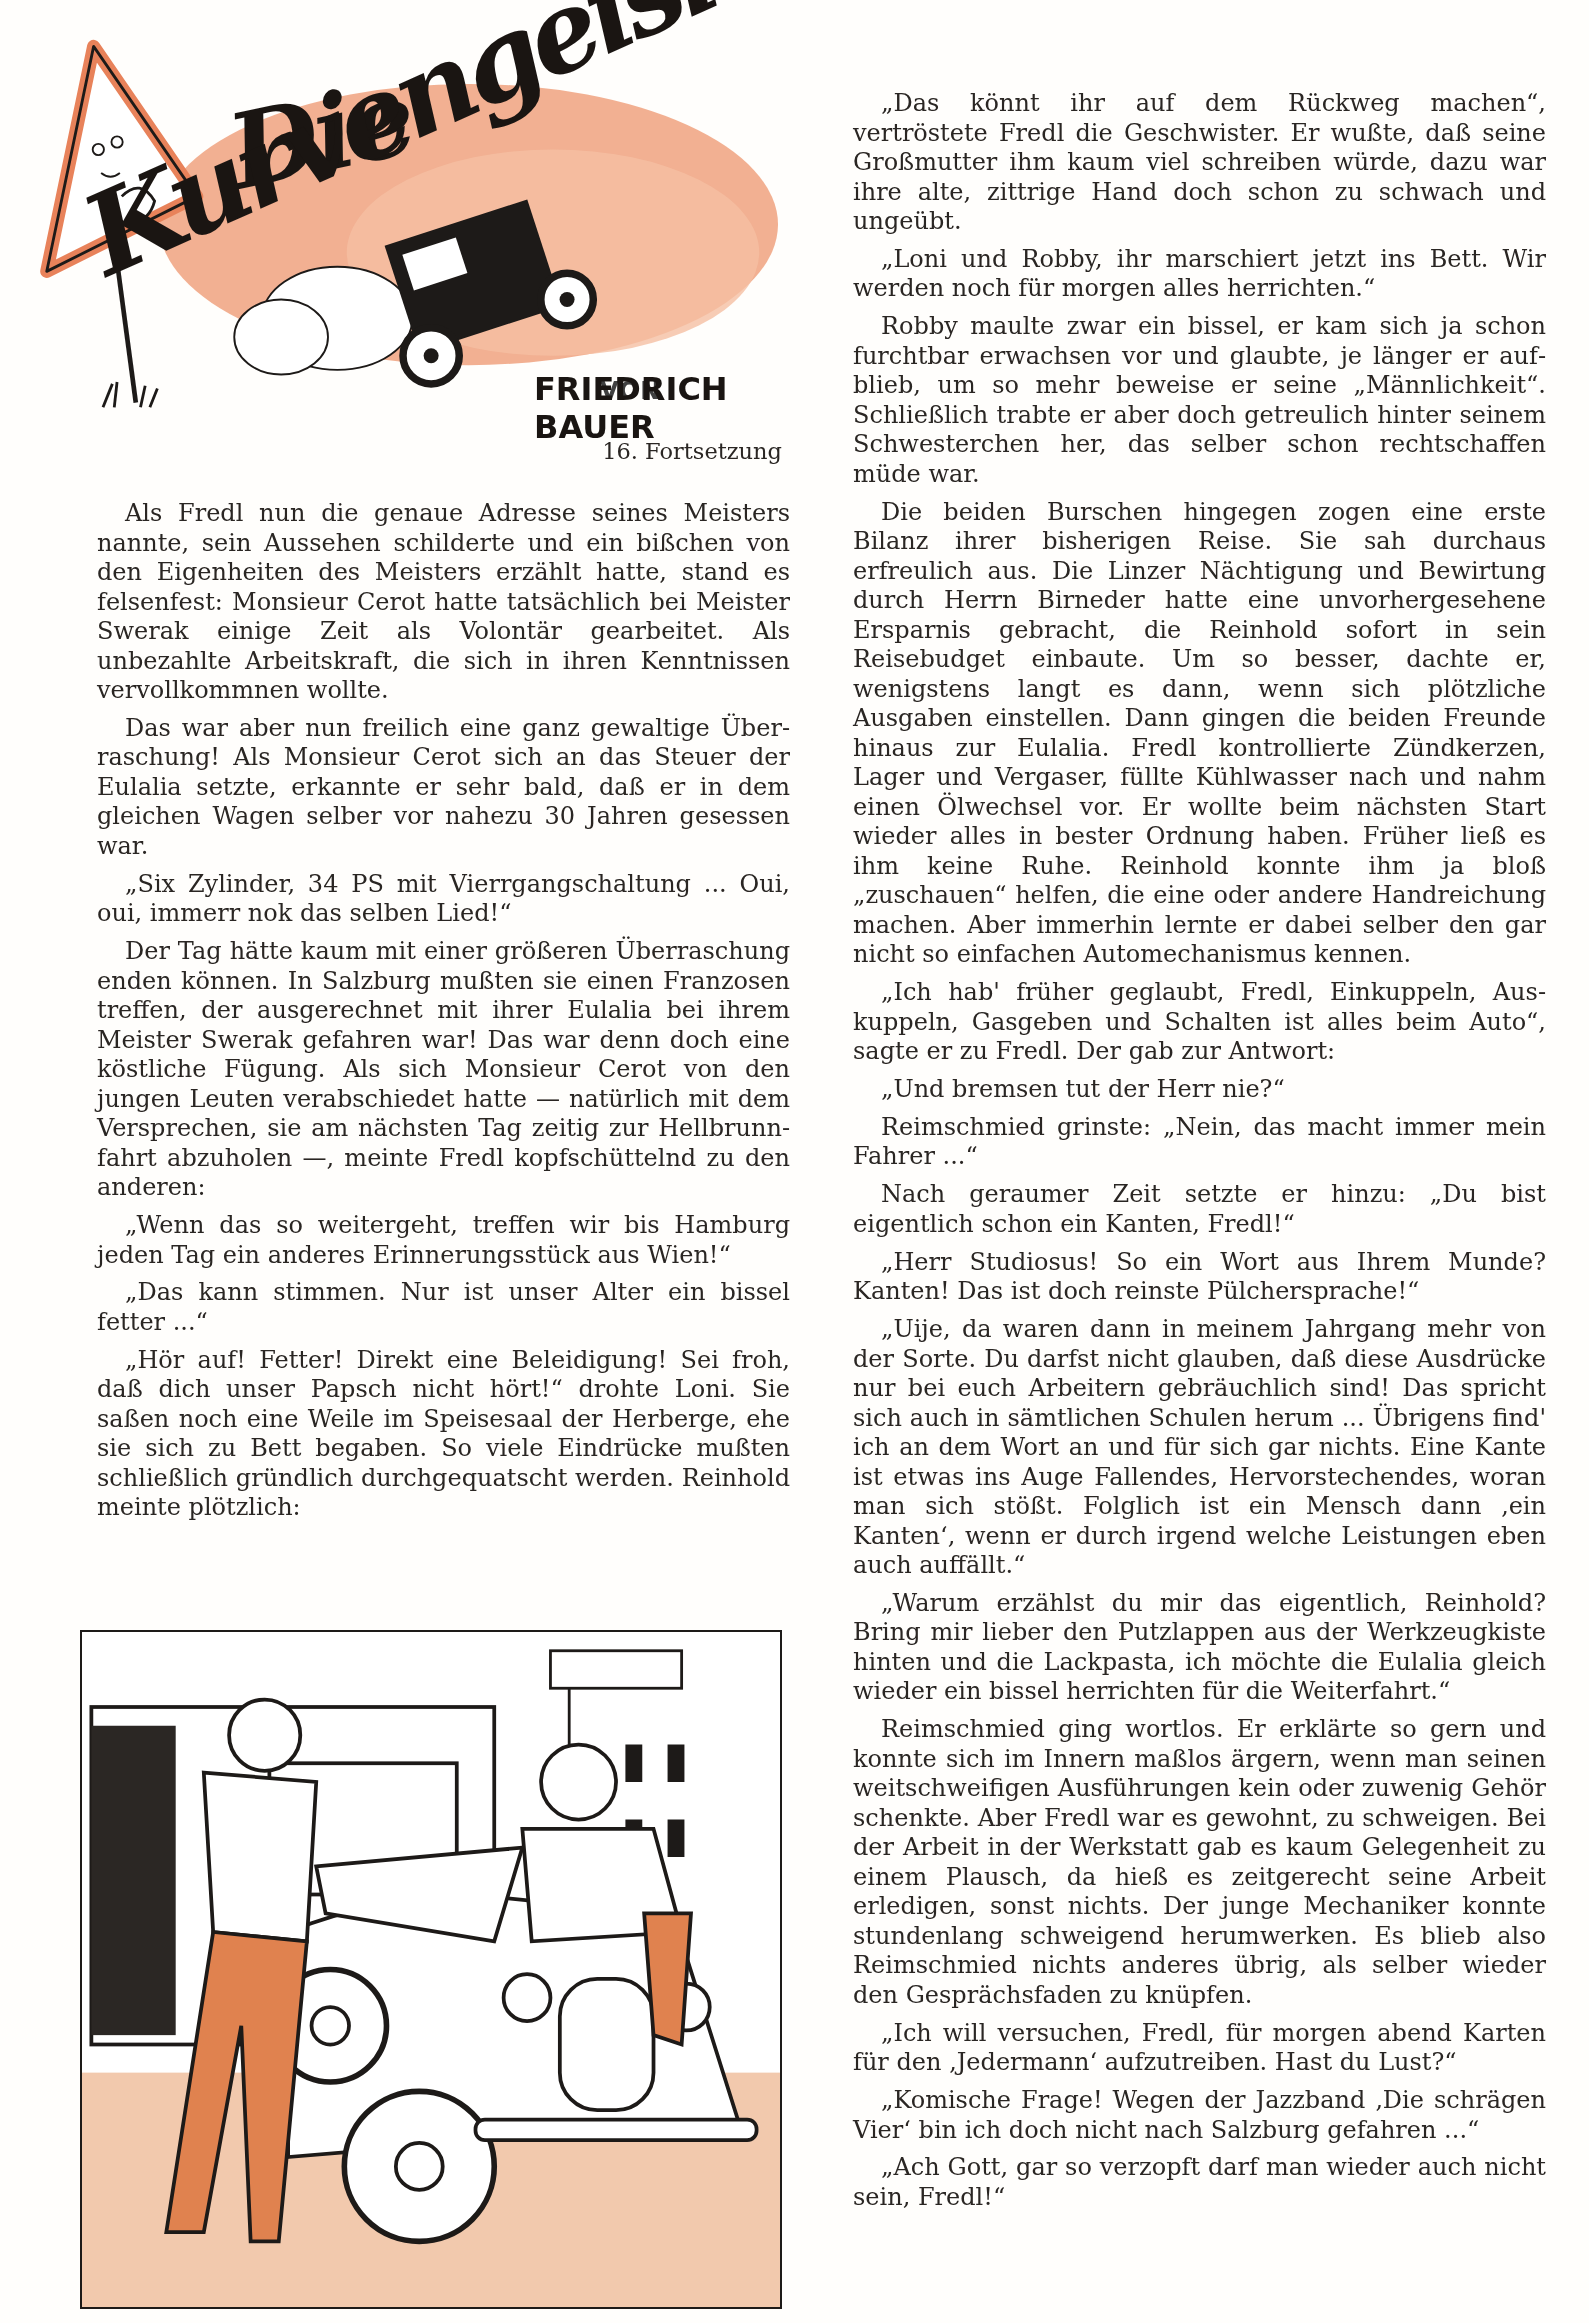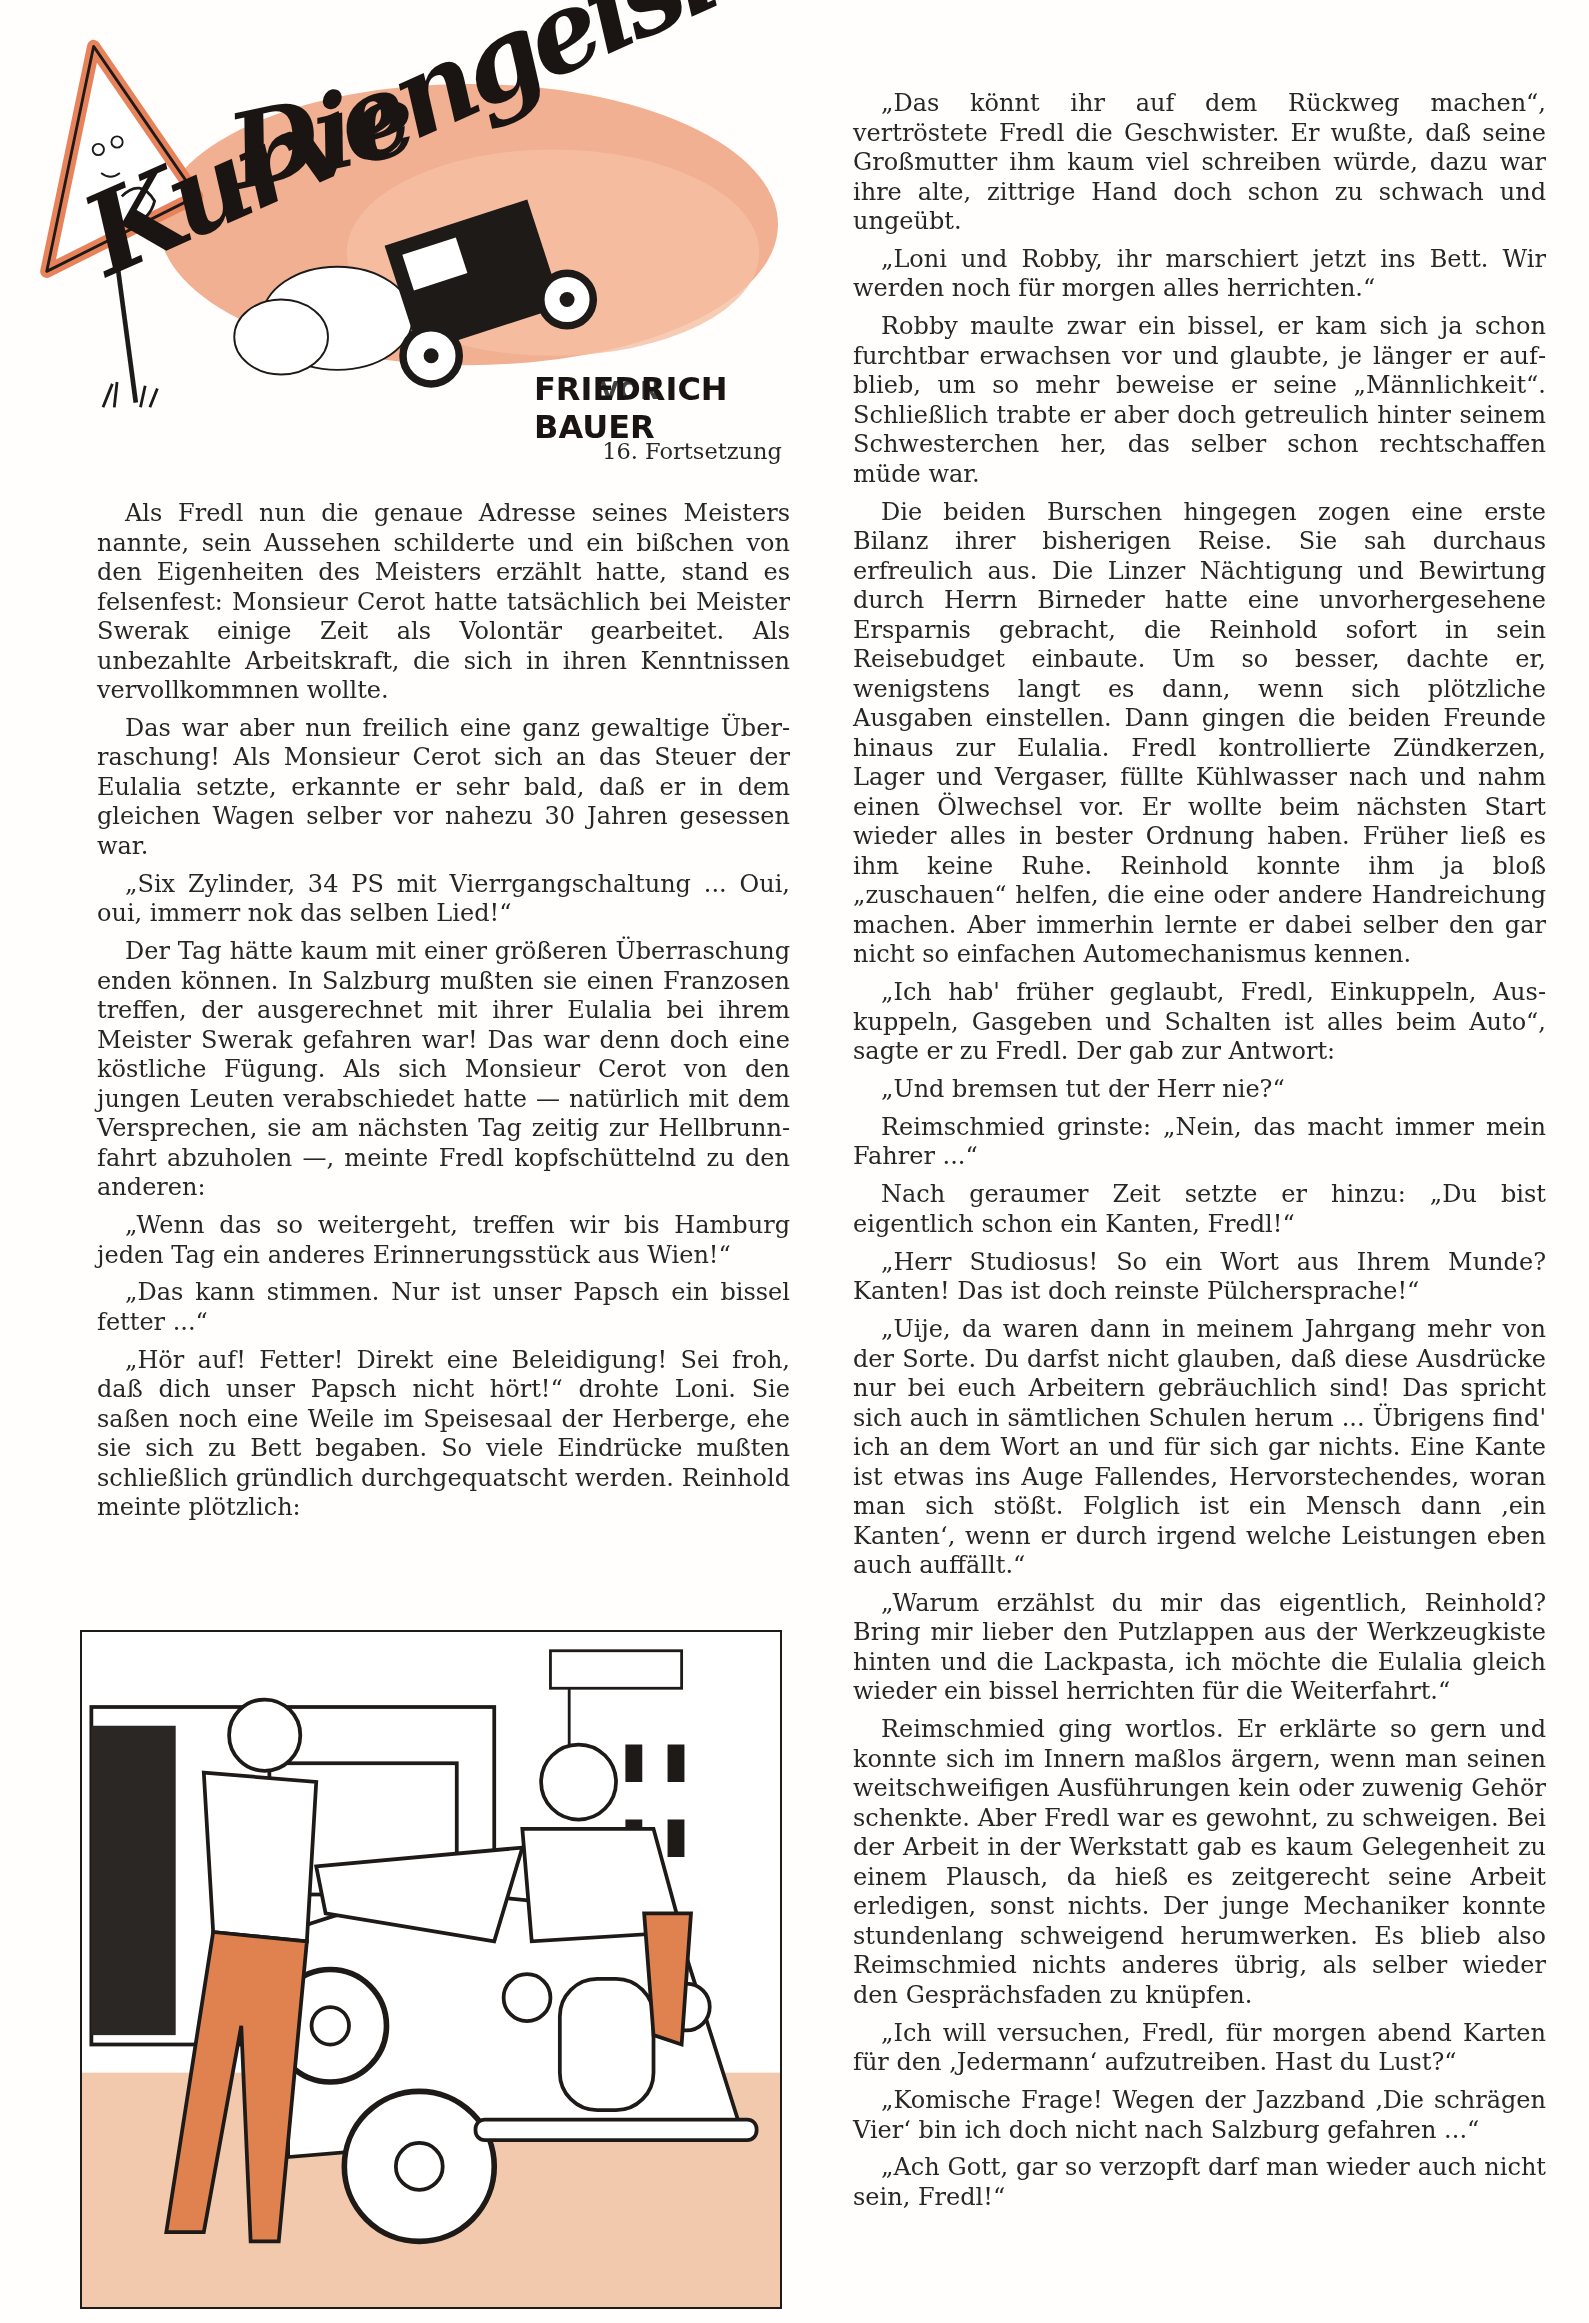--- a/index.html
+++ b/index.html
@@ -78,21 +78,21 @@
   </div>
 
   <div class="installment">16. Fortsetzung</div>
 
   <div class="col col-left">
     <p>Als Fredl nun die genaue Adresse seines Meisters nannte, sein Aussehen schilderte und ein bißchen von den Eigenheiten des Meisters erzählt hatte, stand es felsenfest: Monsieur Cerot hatte tatsächlich bei Meister Swerak einige Zeit als Volontär gearbeitet. Als unbezahlte Ar­beitskraft, die sich in ihren Kenntnissen vervollkommnen wollte.</p>
     <p>Das war aber nun freilich eine ganz gewaltige Über­raschung! Als Monsieur Cerot sich an das Steuer der Eulalia setzte, erkannte er sehr bald, daß er in dem gleichen Wagen selber vor nahezu 30 Jahren gesessen war.</p>
     <p>„Six Zylinder, 34 PS mit Vierrgangschaltung ... Oui, oui, immerr nok das selben Lied!“</p>
     <p>Der Tag hätte kaum mit einer größeren Überraschung enden können. In Salzburg mußten sie einen Franzosen treffen, der ausgerechnet mit ihrer Eulalia bei ihrem Meister Swerak gefahren war! Das war denn doch eine köstliche Fügung. Als sich Monsieur Cerot von den jungen Leuten verabschiedet hatte — natürlich mit dem Versprechen, sie am nächsten Tag zeitig zur Hellbrunn­fahrt abzuholen —, meinte Fredl kopfschüttelnd zu den anderen:</p>
     <p>„Wenn das so weitergeht, treffen wir bis Hamburg jeden Tag ein anderes Erinnerungsstück aus Wien!“</p>
-    <p>„Das kann stimmen. Nur ist unser Papsch ein bissel fetter ...“</p>
+    <p>„Das kann stimmen. Nur ist unser Alter ein bissel fetter ...“</p>
     <p>„Hör auf! Fetter! Direkt eine Beleidigung! Sei froh, daß dich unser Papsch nicht hört!“ drohte Loni. Sie saßen noch eine Weile im Speisesaal der Herberge, ehe sie sich zu Bett begaben. So viele Eindrücke mußten schließlich gründlich durchgequatscht werden. Reinhold meinte plötzlich:</p>
   </div>
 
   <div class="illustration">
     <svg viewBox="0 0 745 720" preserveAspectRatio="none">
       <rect x="0" y="470" width="745" height="250" fill="#f2c9ad"></rect>
       <g>
         <rect x="500" y="20" width="140" height="40" fill="none" stroke="#1d1a18" stroke-width="3"></rect>
         <line x1="520" y1="60" x2="520" y2="200" stroke="#1d1a18" stroke-width="3"></line>
         <rect x="580" y="120" width="18" height="40" fill="#1d1a18"></rect>

